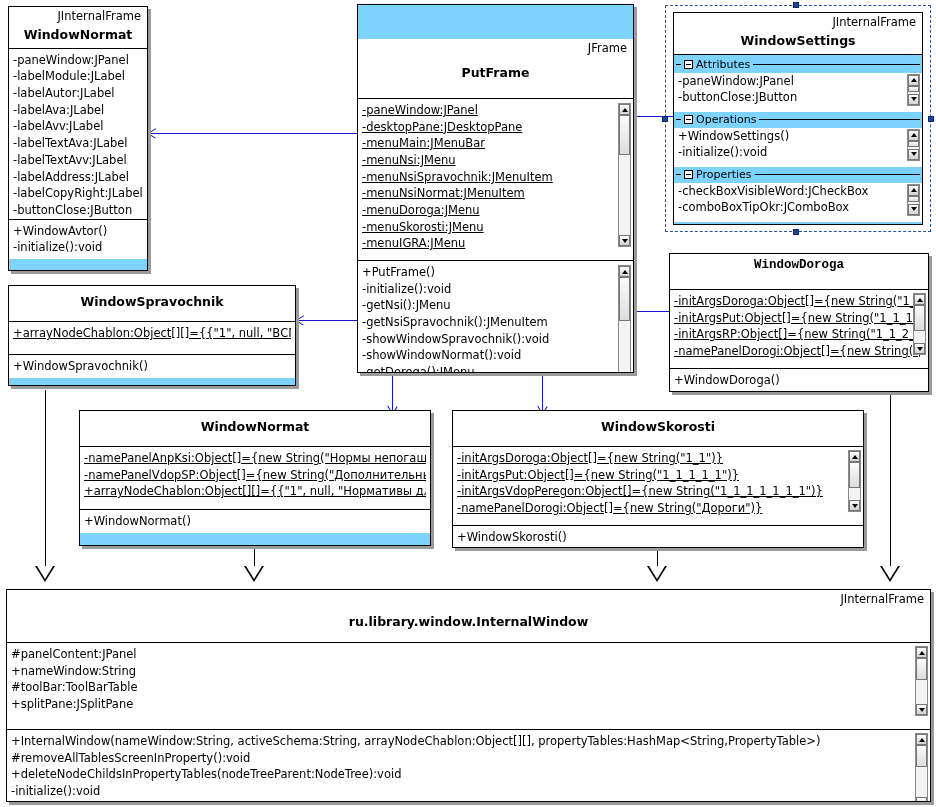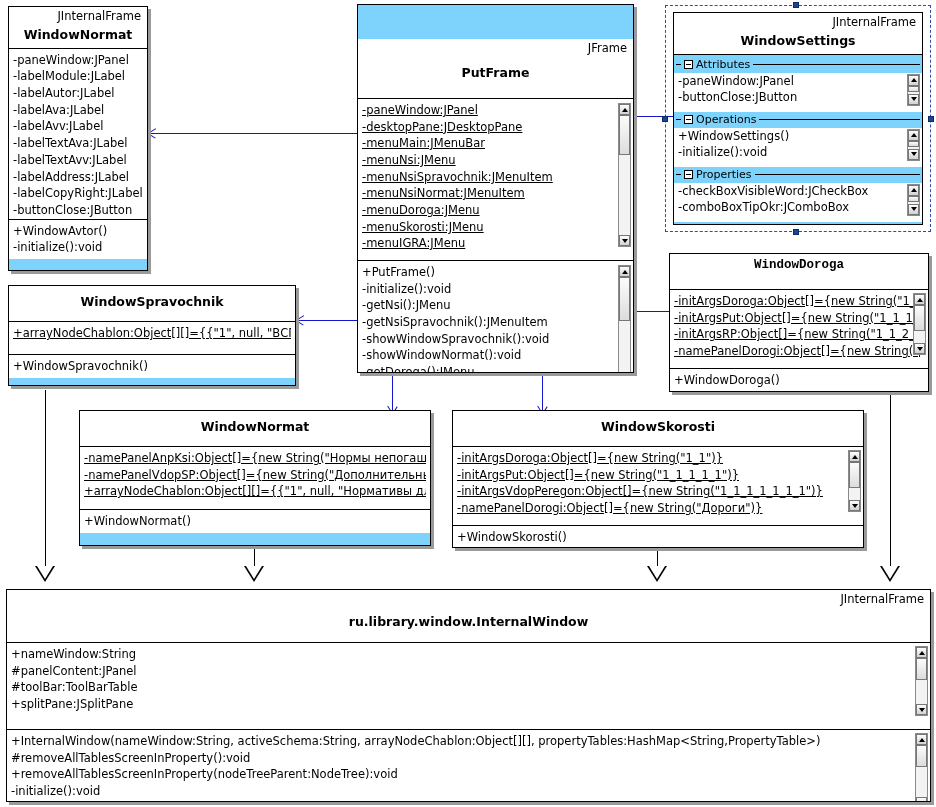--- a/index.html
+++ b/index.html
@@ -460,35 +460,35 @@
       <div class="row">+WindowSkorosti()</div>
     </div>
   </div>
 
   <div class="uml" style="left:6px; top:589px; width:925px; height:213px;">
     <div class="hdr" style="height:47px;">
       <div class="stereo">JInternalFrame</div>
       <div class="cname" style="padding-top:5px;">ru.library.window.InternalWindow</div>
     </div>
     <div class="compart" style="height:80px;">
+      <div class="row">#panelContent:JPanel</div>
       <div class="row">+nameWindow:String</div>
-      <div class="row">#panelContent:JPanel</div>
       <div class="row">#toolBar:ToolBarTable</div>
       <div class="row">+splitPane:JSplitPane</div>
       <div class="sbar" style="top:3px; height:70px;">
         <div class="sbtn up"></div>
         <div class="sthumb" style="height:22px;"></div>
         <div class="strack"></div>
         <div class="sbtn down"></div>
       </div>
     </div>
     <div class="compart" style="height:84px;">
       <div class="row">+InternalWindow(nameWindow:String, activeSchema:String, arrayNodeChablon:Object[][], propertyTables:HashMap&lt;String,PropertyTable&gt;)</div>
       <div class="row">#removeAllTablesScreenInProperty():void</div>
-      <div class="row">+removeAllTablesScreenInProperty(nodeTreeParent:NodeTree):void</div>
+      <div class="row">+deleteNodeChildsInPropertyTables(nodeTreeParent:NodeTree):void</div>
       <div class="row">-initialize():void</div>
       <div class="sbar" style="top:3px; height:76px;">
         <div class="sbtn up"></div>
         <div class="sthumb" style="height:22px;"></div>
         <div class="strack"></div>
         <div class="sbtn down"></div>
       </div>
     </div>
   </div>
 

